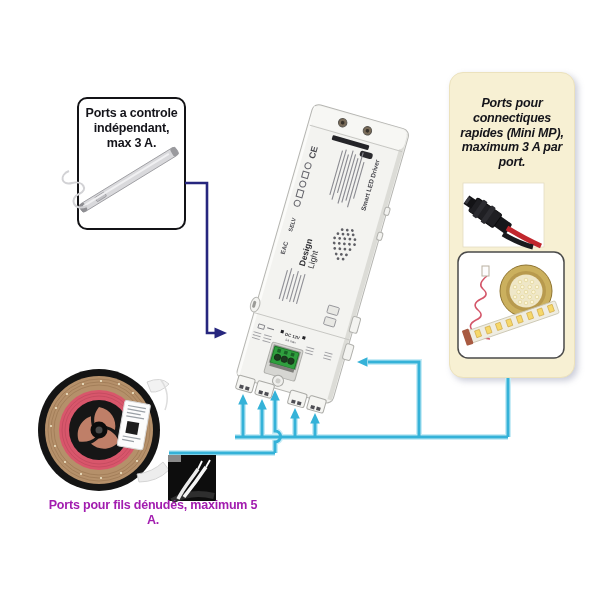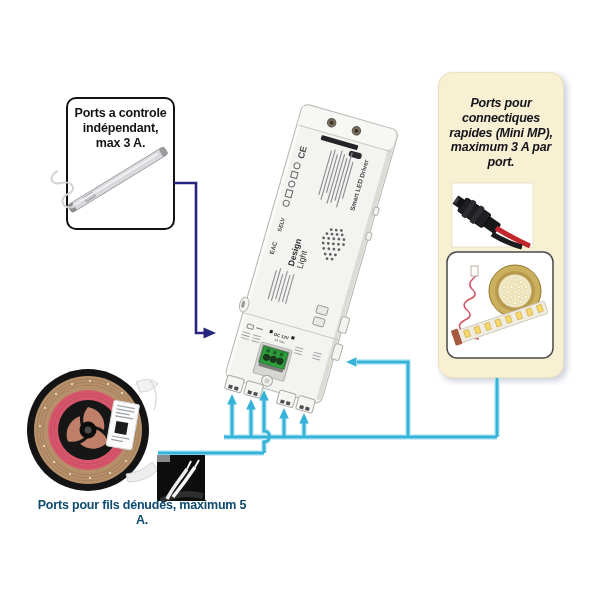--- a/index.html
+++ b/index.html
@@ -1,30 +1,30 @@
 <!DOCTYPE html>
 <html><head>
 <meta charset="utf-8">
 <style>
   html,body{margin:0;padding:0;background:#fff;}
   .canvas{position:relative;width:588px;height:600px;background:#ffffff;overflow:hidden;
-          font-family:"Liberation Sans",sans-serif;}
+          font-family:"Liberation Sans",sans-serif;margin-left:11px;}
   .art{position:absolute;left:0;top:0;z-index:2;pointer-events:none;}
   .callout{position:absolute;z-index:1;box-sizing:border-box;}
   .box-tl{left:66px;top:97px;width:109px;height:133px;background:#ffffff;
           border:2px solid #131316;border-radius:10px;}
   .box-r{left:438px;top:72px;width:126px;height:306px;background:#f7f0d3;
          border:1px solid #ece2bd;border-radius:14px;
          box-shadow:3px 3px 6px rgba(110,115,150,.35);}
   .box-text{padding:7px 4px 0;font-size:12.5px;font-weight:700;line-height:1.18;
             text-align:center;color:#14141a;letter-spacing:-.2px;}
   .box-r .box-text{padding:23px 7px 0;font-style:italic;}
   .label-bottom{position:absolute;left:36px;top:498px;width:212px;z-index:3;
             text-align:center;font-size:12.5px;font-weight:700;line-height:1.2;
-            color:#0c4a6e;letter-spacing:-.2px;}
+            color:#a21caf;letter-spacing:-.2px;}
   svg text{font-family:"Liberation Sans",sans-serif;}
 </style>
 </head>
 <body>
 
 <div class="canvas">
 
   <div class="callout box-tl">
     <div class="box-text">Ports a controle indépendant, max 3 A.</div>
   </div>

